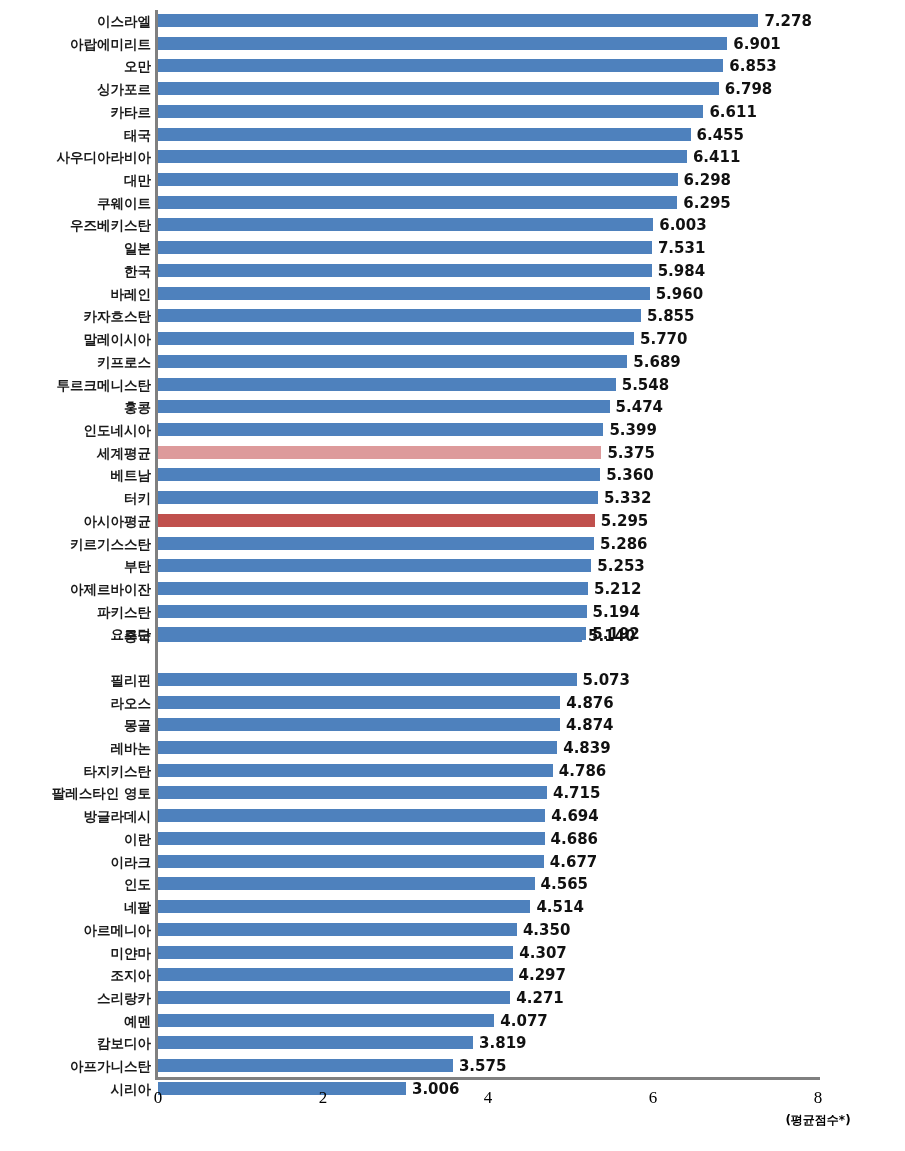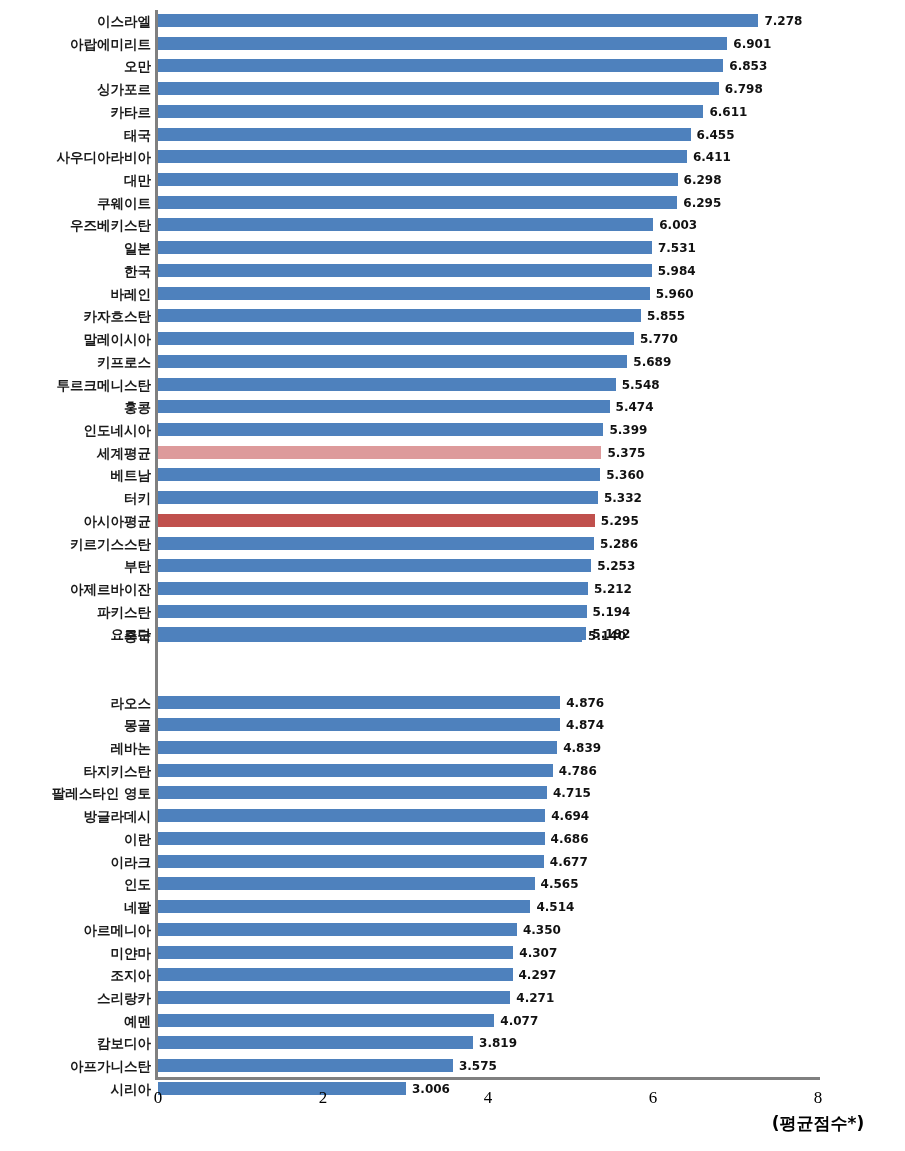--- a/index.html
+++ b/index.html
@@ -55,21 +55,21 @@
     font-size: 13.5px;
     color: #1a1a1a;
     font-weight: 700;
     font-family: "DejaVu Sans", sans-serif;
   }
   .val-label {
     position: absolute;
     top: 0;
     line-height: 22.72px;
     white-space: nowrap;
-    font-size: 12px;
+    font-size: 15px;
     color: #111111;
     font-weight: 700;
     font-family: "DejaVu Sans", sans-serif;
     margin-left: 6px;
   }
 
   
   #y-axis-line {
     position: absolute;
     left: 155px;
@@ -101,21 +101,21 @@
     font-size: 17px;
     color: #000000;
     font-family: "Liberation Serif", "DejaVu Serif", serif;
     white-space: nowrap;
   }
   #axis-unit {
     position: absolute;
     left: 818px;
     top: 1112px;
     transform: translateX(-50%);
-    font-size: 17px;
+    font-size: 12px;
     font-weight: 700;
     color: #000000;
     white-space: nowrap;
     font-family: "DejaVu Sans", sans-serif;
   }
 </style>
 </head>
 <body>
 
 <div id="chart-root">
@@ -261,20 +261,25 @@
       </div>
       <div class="row" style="top: 613.44px;">
         <div class="cat-label">요르단</div>
         <div class="bar" style="width: 428.34px;"></div>
         <div class="val-label" style="left: 428.34px;">5.192</div>
       </div>
       <div class="row" style="top: 615px; padding-left: 20px;">
         <div class="cat-label">중국</div>
         <div class="bar" style="width: 424.05px;"></div>
         <div class="val-label" style="left: 424.05px;">5.140</div>
+      </div>
+      <div class="row" style="top: 658.88px;">
+        <div class="cat-label">필리핀</div>
+        <div class="bar" style="width: 418.522px;"></div>
+        <div class="val-label" style="left: 418.522px;">5.073</div>
       </div>
       <div class="row" style="top: 681.6px;">
         <div class="cat-label">라오스</div>
         <div class="bar" style="width: 402.27px;"></div>
         <div class="val-label" style="left: 402.27px;">4.876</div>
       </div>
       <div class="row" style="top: 704.32px;">
         <div class="cat-label">몽골</div>
         <div class="bar" style="width: 402.105px;"></div>
         <div class="val-label" style="left: 402.105px;">4.874</div>

